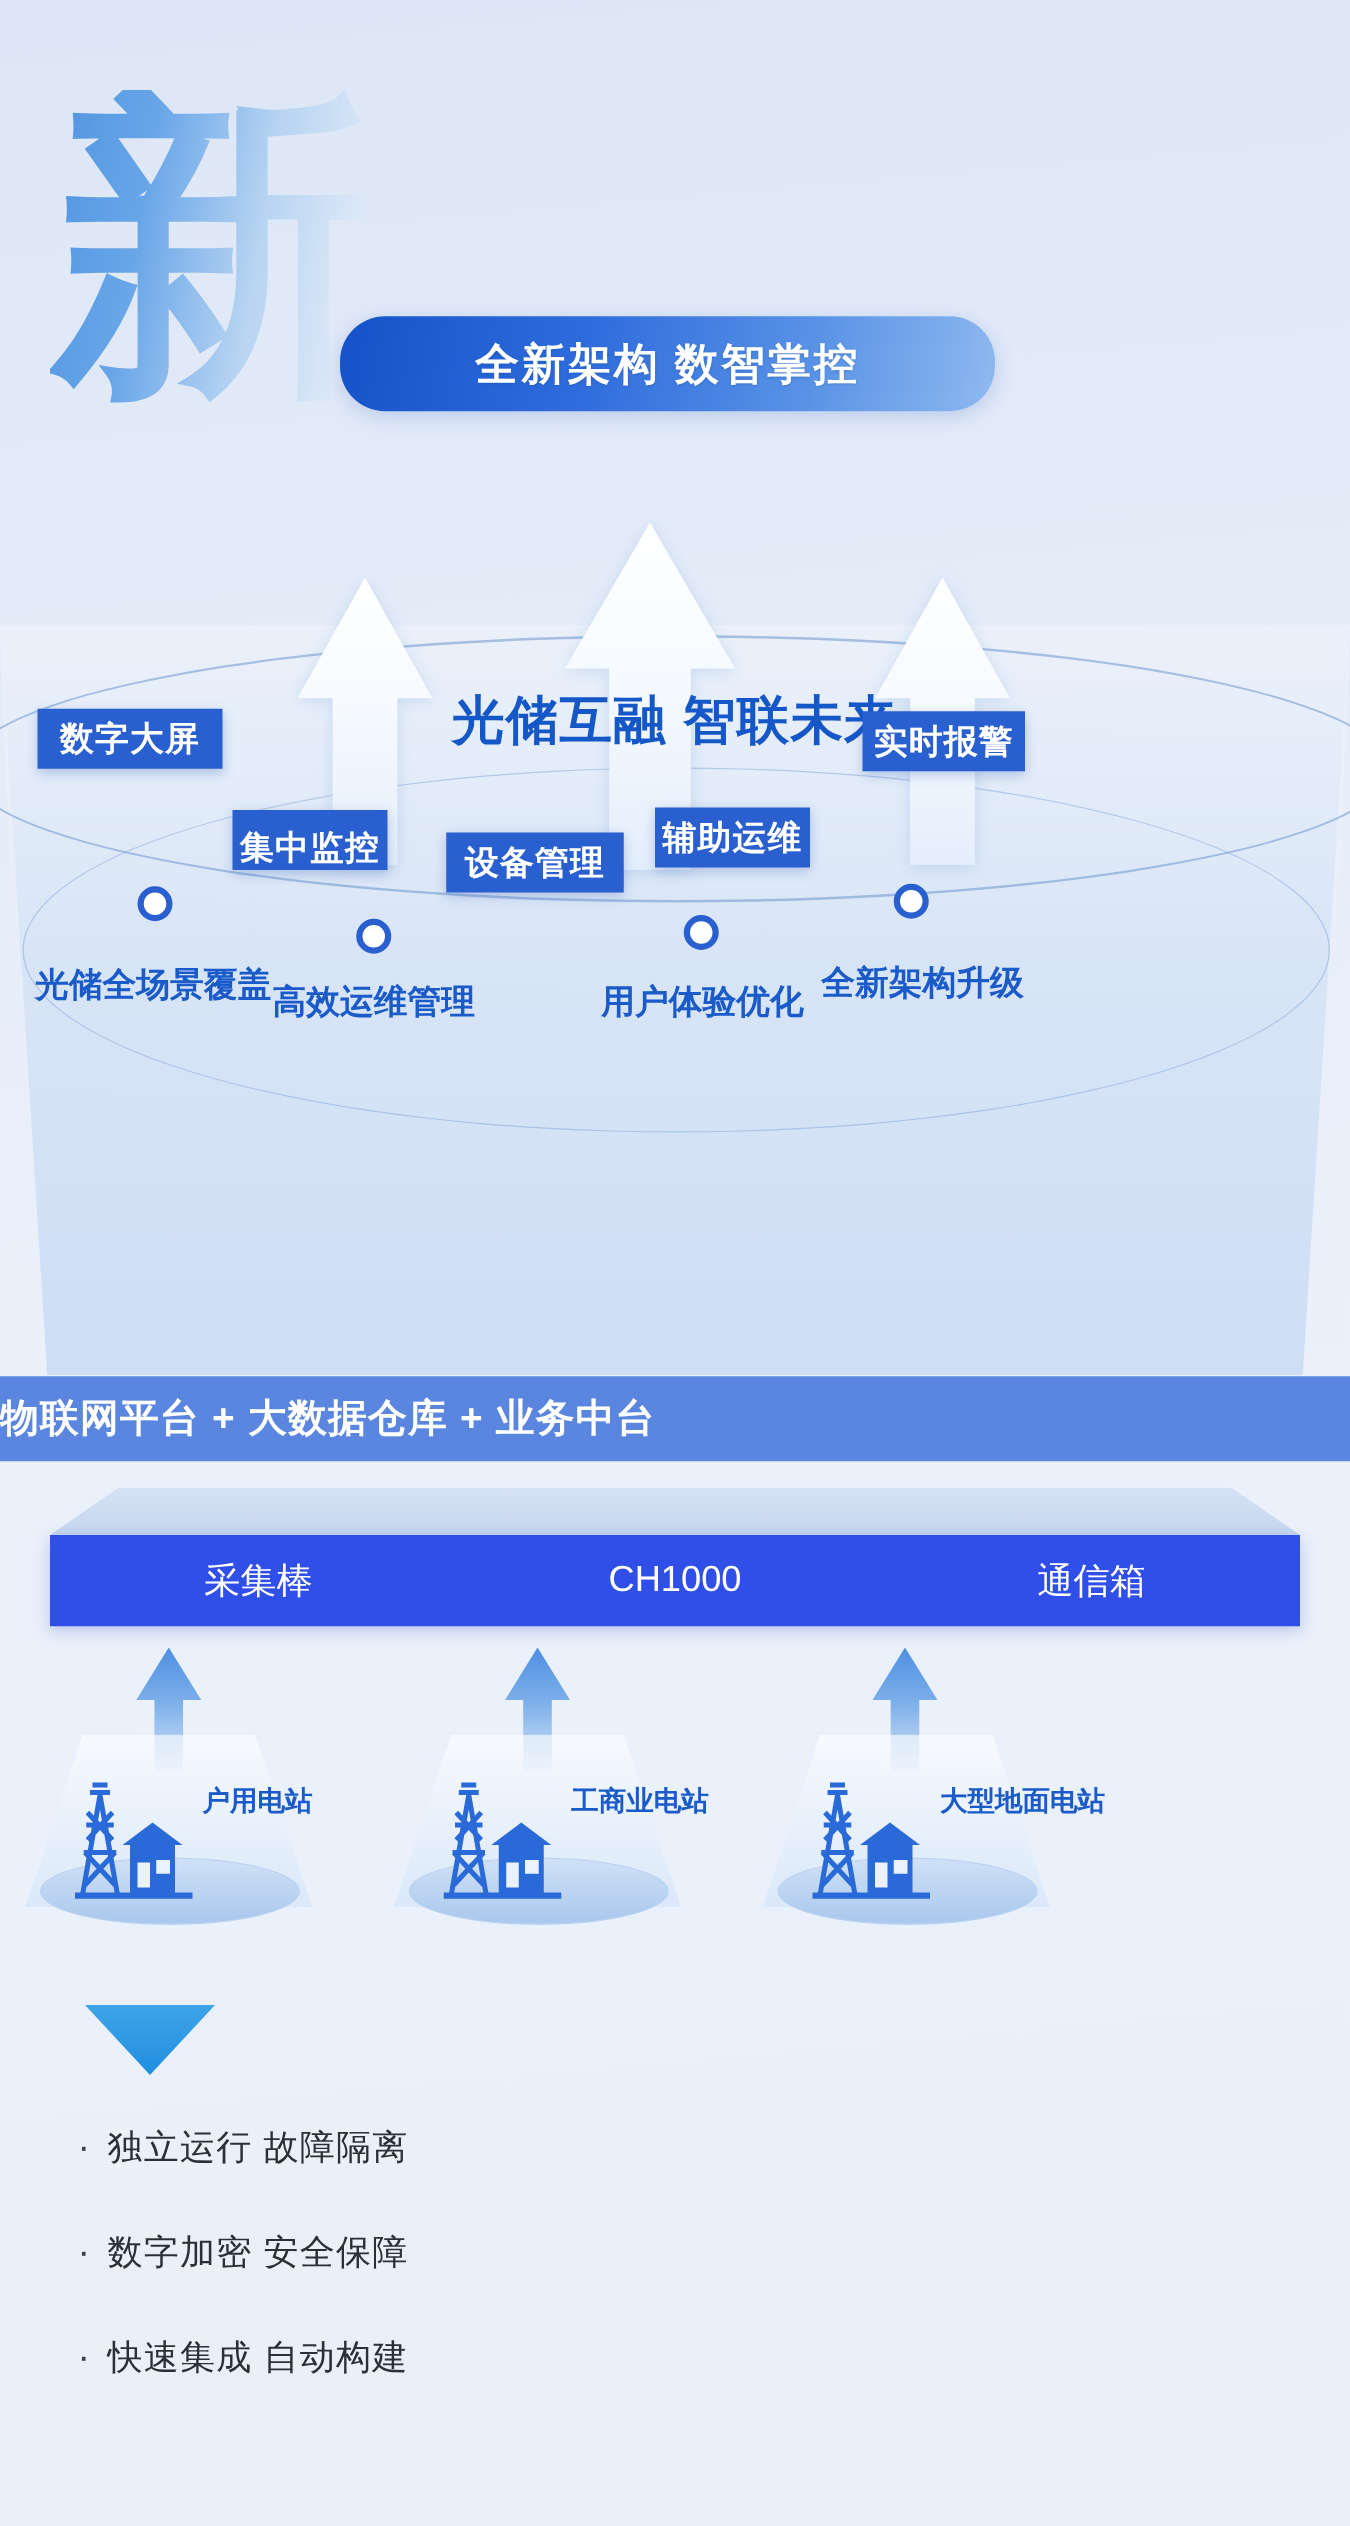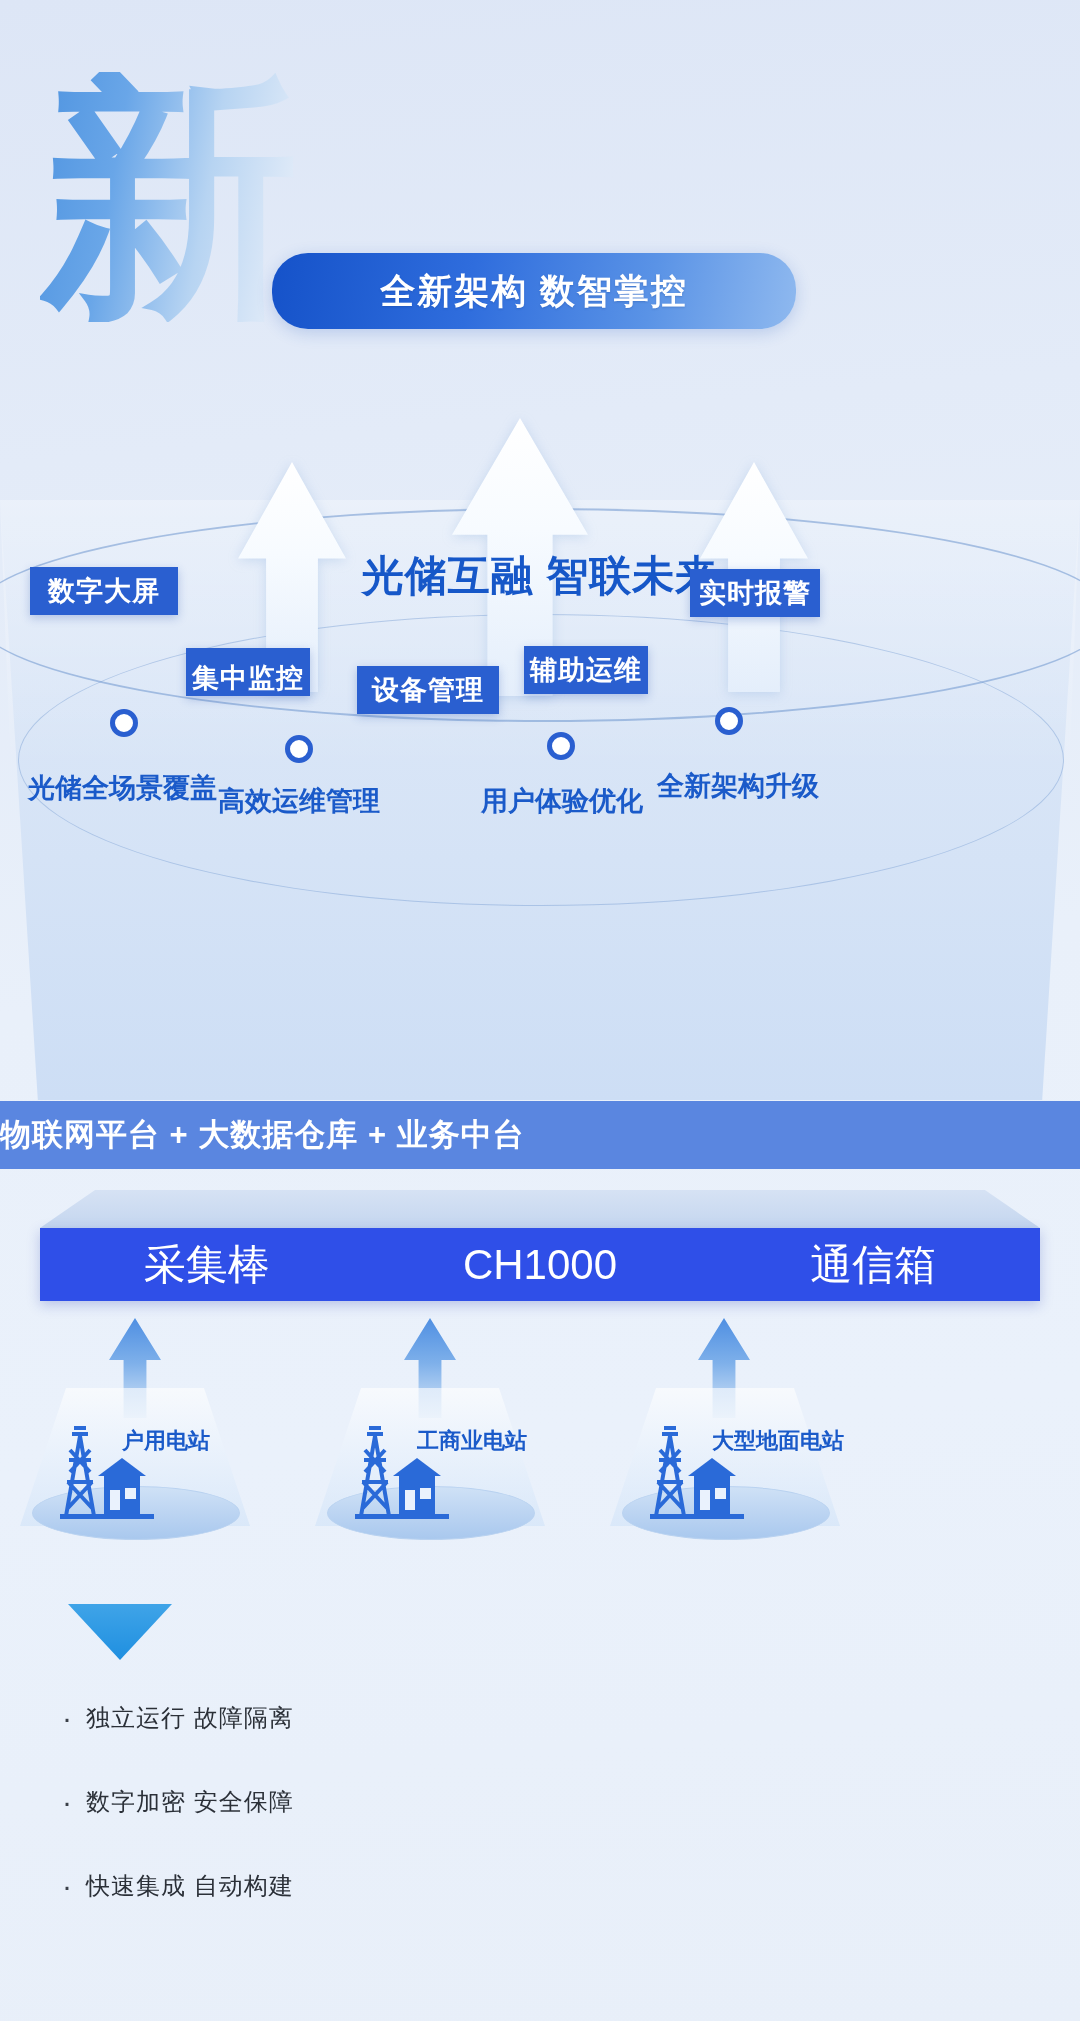--- a/index.html
+++ b/index.html
@@ -93,50 +93,50 @@
   .devtop{
     position:absolute;left:0;top:1190px;width:1080px;height:38px;
     background:linear-gradient(180deg,#d6e2f4,#c4d6ef);
     clip-path:polygon(8.8% 0%,91.2% 0%,96.3% 100%,3.7% 100%);
   }
   .devbar{
     position:absolute;left:40px;top:1228px;width:1000px;height:73px;
     background:#2f4fe8;display:flex;align-items:center;
     box-shadow:0 4px 12px rgba(35,60,180,.25);
   }
-  .devbar div{flex:1;text-align:center;color:#fff;font-size:42px;font-weight:500;}
+  .devbar div{flex:1;text-align:center;color:#fff;font-size:29px;font-weight:500;}
 
   .barrow{position:absolute;width:52px;height:100px;}
   .barrow i{
     display:block;width:100%;height:100%;
     background:linear-gradient(180deg,#4f8fe2 0%,#7eb0ea 45%,#dce9f8 100%);
     clip-path:polygon(50% 0%,100% 42%,72% 42%,72% 100%,28% 100%,28% 42%,0% 42%);
   }
   .barrow.a{left:109px;top:1318px;}
   .barrow.b{left:404px;top:1318px;}
   .barrow.c{left:698px;top:1318px;}
 
   .cone{position:absolute;top:1388px;width:230px;height:138px;
     background:linear-gradient(180deg,rgba(255,255,255,.62),rgba(205,225,248,.55));
     clip-path:polygon(20% 0%,80% 0%,100% 100%,0% 100%);}
   .station{position:absolute;width:250px;height:150px;}
   .pad{position:absolute;left:22px;top:86px;width:206px;height:52px;border-radius:50%;
     background:linear-gradient(180deg,#cfe1f6,#a9c8ee);border:1px solid #b9d2f0;}
-  .stlabel{position:absolute;top:26px;color:#1a5ac9;font-size:22px;font-weight:700;white-space:nowrap;}
+  .stlabel{position:absolute;top:26px;color:#1a5ac9;font-size:22px;font-weight:700;white-space:nowrap;margin-left:40px;}
 
   
   .downtri{
     position:absolute;left:68px;top:1604px;width:104px;height:56px;
     background:linear-gradient(180deg,#3fa4e8,#1f8fe0);
     clip-path:polygon(0% 0%,100% 0%,50% 100%);
   }
   .blist{position:absolute;left:62px;top:1700px;width:620px;}
   .bitem{display:flex;align-items:flex-start;margin-bottom:48px;}
   .bdot{color:#3a3f48;font-size:30px;line-height:36px;margin-right:14px;}
-  .btext{color:#2b3038;font-size:24px;line-height:36px;letter-spacing:1px;}
+  .btext{color:#2b3038;font-size:28px;line-height:36px;letter-spacing:1px;}
 </style>
 </head>
 <body>
 
 <div class="stage">
 
   <div class="hero">
     <div class="bigglyph">新</div>
     <div class="hero-banner">
       <span>全新架构 数智掌控</span>

